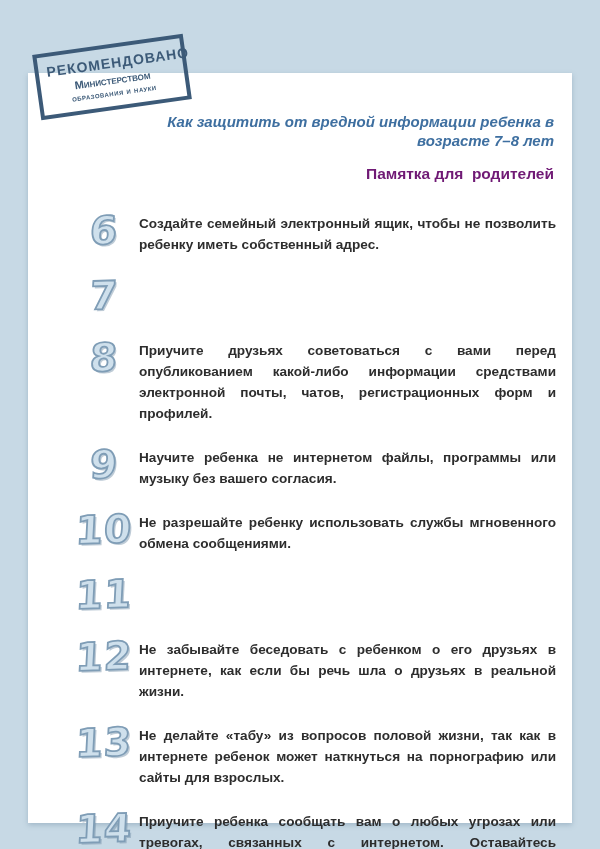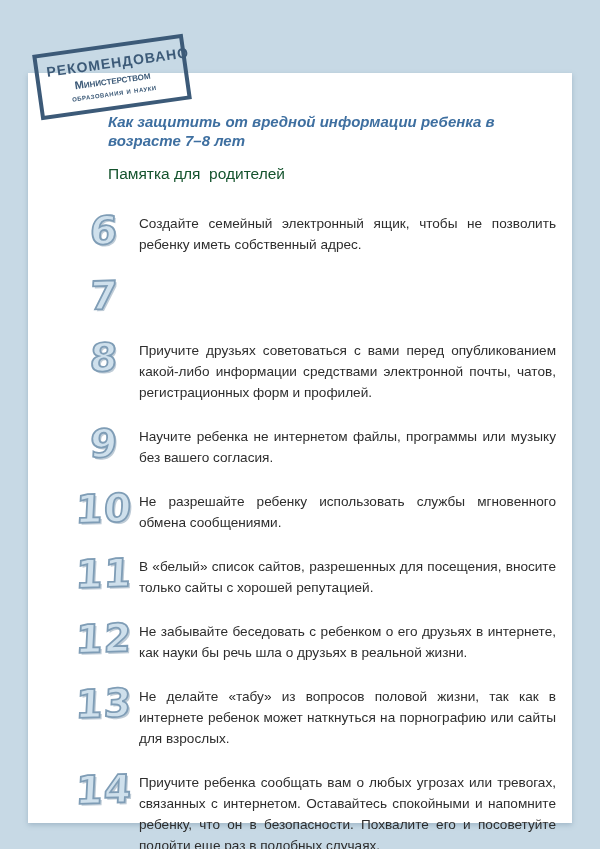--- a/index.html
+++ b/index.html
@@ -56,33 +56,34 @@
     font-size: 8.5px;
     font-weight: bold;
     margin-top: 2px;
     font-variant: small-caps;
     letter-spacing: 0.5px;
   }
 
   
   .header {
     padding: 40px 18px 0 80px;
+    text-align: right;
   }
   .doc-title {
     font-size: 15px;
     font-weight: bold;
     font-style: italic;
     color: #3e6fa0;
     line-height: 1.25;
   }
   .doc-subtitle {
     margin-top: 14px;
     font-size: 15.5px;
-    font-weight: normal;
-    color: #14532d;
+    font-weight: bold;
+    color: #701a75;
     white-space: pre-wrap;
   }
 
   
   .advice-list {
     padding: 30px 16px 0 45px;
   }
   .advice-item {
     display: flex;
     align-items: flex-start;
@@ -102,21 +103,21 @@
     letter-spacing: 1px;
     margin-top: -3px;
     user-select: none;
   }
   .advice-text {
     flex: 1;
     margin-left: 4px;
     font-size: 13.6px;
     line-height: 21px;
     color: #2d2d2d;
-    font-weight: normal;
+    font-weight: bold;
     text-align: justify;
   }
 </style>
 </head>
 <body>
 
 <div class="page">
   <div class="header">
     <div class="doc-title">Как защитить от вредной информации ребенка в возрасте 7–8 лет</div>
     <div class="doc-subtitle">Памятка для  родителей</div>
@@ -142,26 +143,25 @@
     <div class="advice-text">Научите ребенка не интернетом файлы, программы или музыку без вашего согласия.</div>
   </div>
 
   <div class="advice-item">
     <div class="advice-number">10</div>
     <div class="advice-text">Не разрешайте ребенку использовать службы мгновенного обмена сообщениями.</div>
   </div>
 
   <div class="advice-item">
     <div class="advice-number">11</div>
-    <div class="advice-text">В «белый» список сайтов, разрешенных для посещения, вносите только сайты с хорошей репутацией.</div>
   </div>
 
   <div class="advice-item">
     <div class="advice-number">12</div>
-    <div class="advice-text">Не забывайте беседовать с ребенком о его друзьях в интернете, как науки бы речь шла о друзьях в реальной жизни.</div>
+    <div class="advice-text">Не забывайте беседовать с ребенком о его друзьях в интернете, как если бы речь шла о друзьях в реальной жизни.</div>
   </div>
 
   <div class="advice-item">
     <div class="advice-number">13</div>
     <div class="advice-text">Не делайте «табу» из вопросов половой жизни, так как в интернете ребенок может наткнуться на порнографию или сайты для взрослых.</div>
   </div>
 
   <div class="advice-item">
     <div class="advice-number">14</div>
     <div class="advice-text">Приучите ребенка сообщать вам о любых угрозах или тревогах, связанных с интернетом. Оставайтесь спокойными и напомните ребенку, что он в безопасности. Похвалите его и посоветуйте подойти еще раз в подобных случаях.</div>

